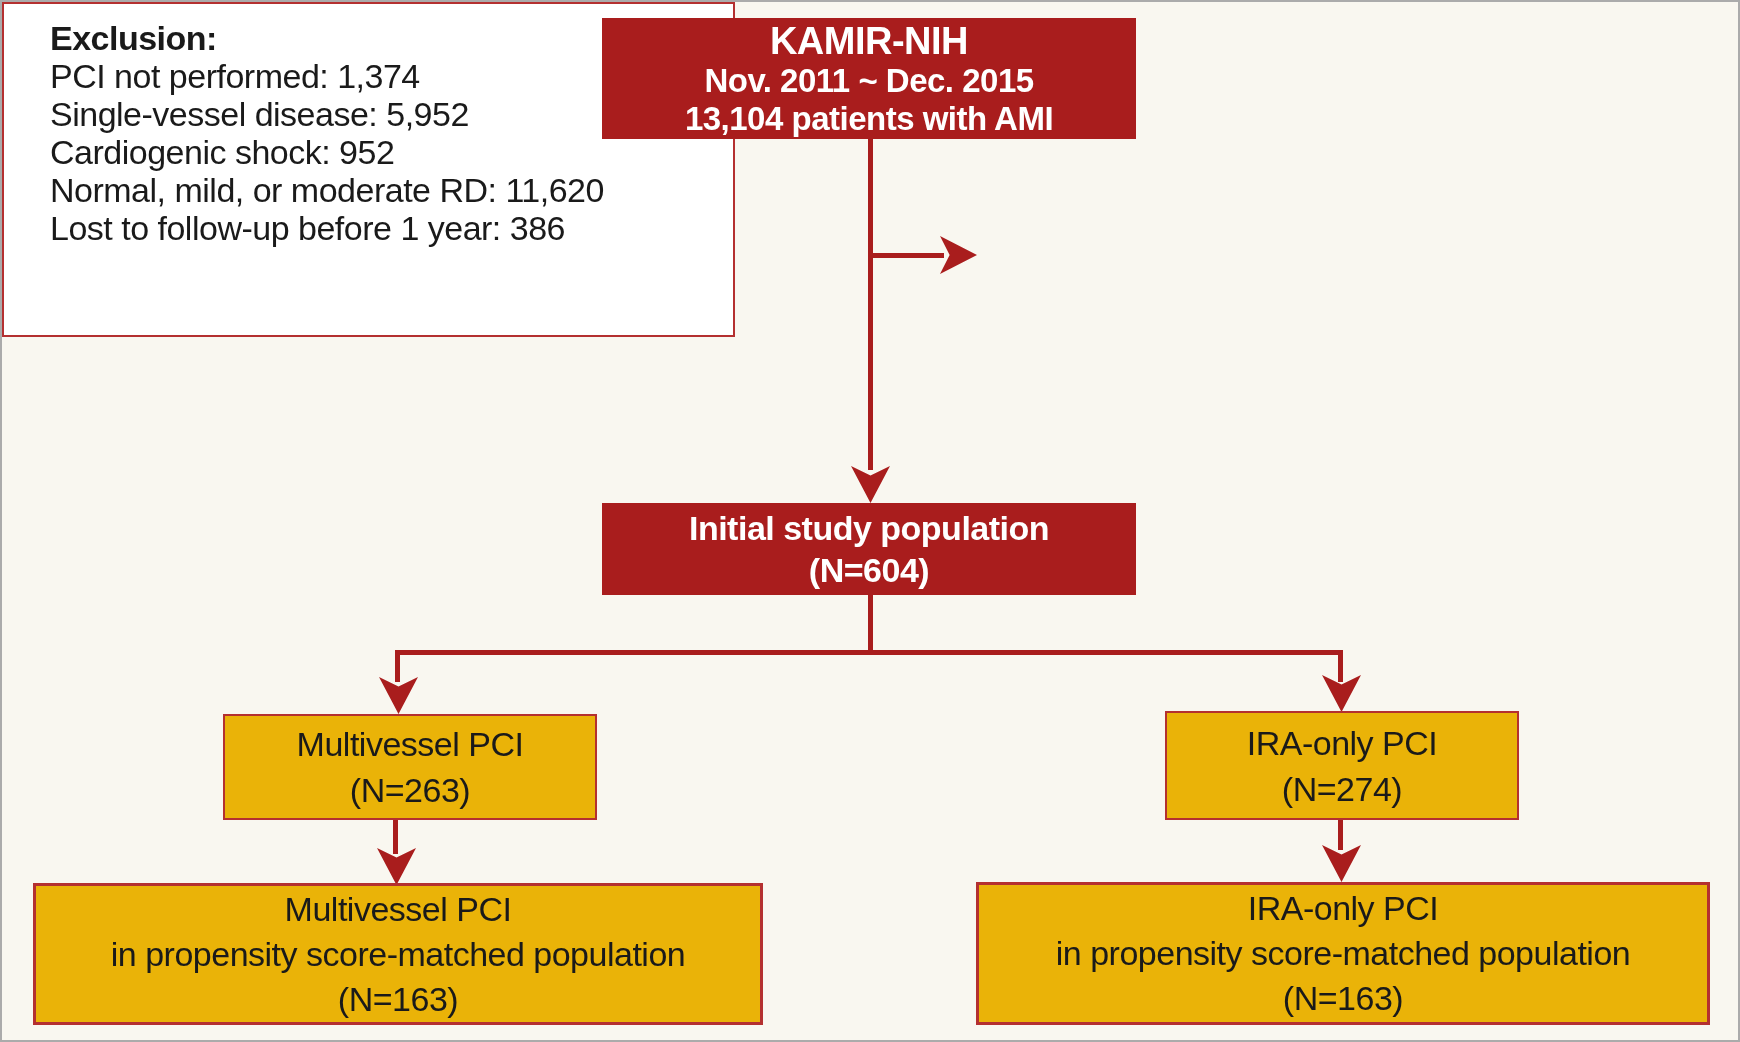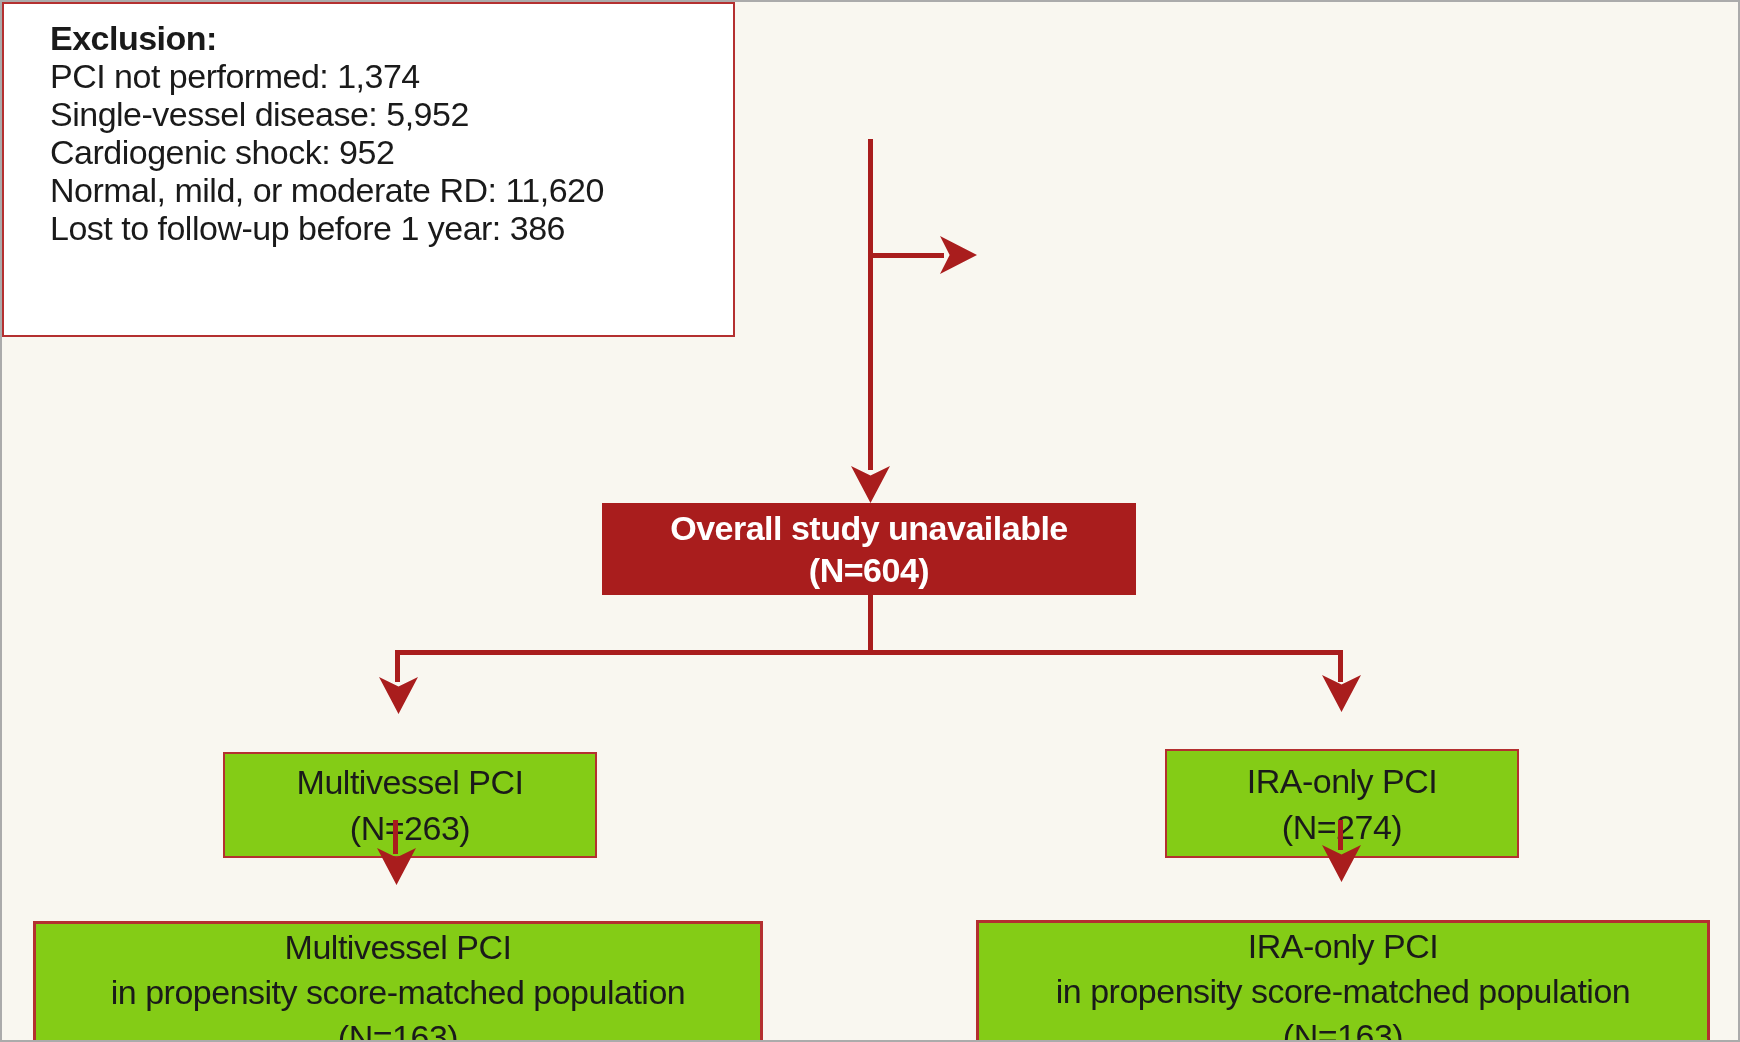--- a/index.html
+++ b/index.html
@@ -32,23 +32,22 @@
     justify-content: center;
     align-items: center;
     text-align: center;
   }
   .box.red {
     background: var(--red-fill, #a91d1d);
     color: var(--text-light, #ffffff);
     font-weight: bold;
   }
   .box.white {
-    background: #84cc16;
+    background: #eab308;
     color: var(--text-dark, #1a1a1a);
-    margin-top: 38px;
   }
   
   .registry-box { left: 600px; top: 16px; width: 534px; height: 121px; }
   .registry-box .l1 { font-size: 38px; line-height: 42px; }
   .registry-box .l2 { font-size: 33px; line-height: 38px; }
   
   .exclusion-box {
     left: 974px; top: 150px; width: 733px; height: 335px;
     background: #ffffff;
     border: 2px solid var(--box-border, #b43030);
@@ -106,37 +105,42 @@
   .ah-branch-left   { left: 377px;  top: 675px; }
   .ah-branch-right  { left: 1320px; top: 673px; }
   .ah-left-matched  { left: 375px;  top: 846px; }
   .ah-right-matched { left: 1320px; top: 843px; }
 </style>
 </head>
 <body>
 
 <div class="figure">
 
+  <div class="box red registry-box">
+    <div class="l1">KAMIR-NIH</div>
+    <div class="l2">Nov. 2011 ~ Dec. 2015</div>
+    <div class="l2">13,104 patients with AMI</div>
+  </div>
 
   <div class="vline v-top-overall"></div>
   <div class="arrowhead down ah-overall"></div>
   <div class="hline h-to-exclusion"></div>
   <div class="arrowhead right ah-exclusion"></div>
 
   <div class="exclusion-box">
     <div class="heading">Exclusion:</div>
     <div class="ex-item">PCI not performed: 1,374</div>
     <div class="ex-item">Single-vessel disease: 5,952</div>
     <div class="ex-item">Cardiogenic shock: 952</div>
     <div class="ex-item">Normal, mild, or moderate RD: 11,620</div>
     <div class="ex-item">Lost to follow-up before 1 year: 386</div>
   </div>
 
   <div class="box red overall-box">
-    <div class="l1">Overall study unavailable</div>
+    <div class="l1">Initial study population</div>
     <div class="l1">(N=604)</div>
   </div>
 
   <div class="vline v-overall-branch"></div>
   <div class="hline h-branch"></div>
   <div class="vline v-branch-left"></div>
   <div class="arrowhead down ah-branch-left"></div>
   <div class="vline v-branch-right"></div>
   <div class="arrowhead down ah-branch-right"></div>
 

